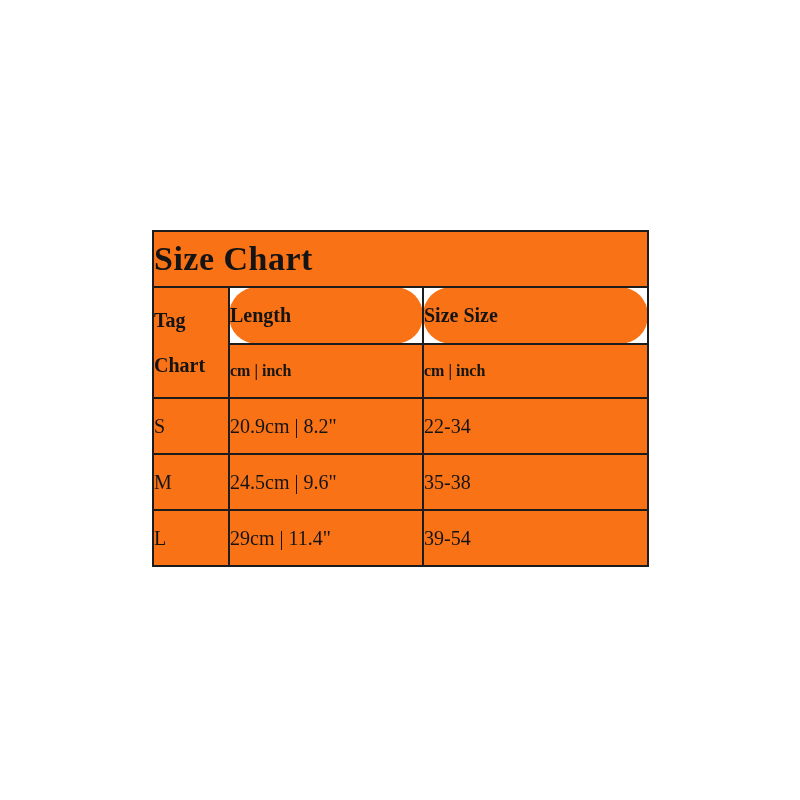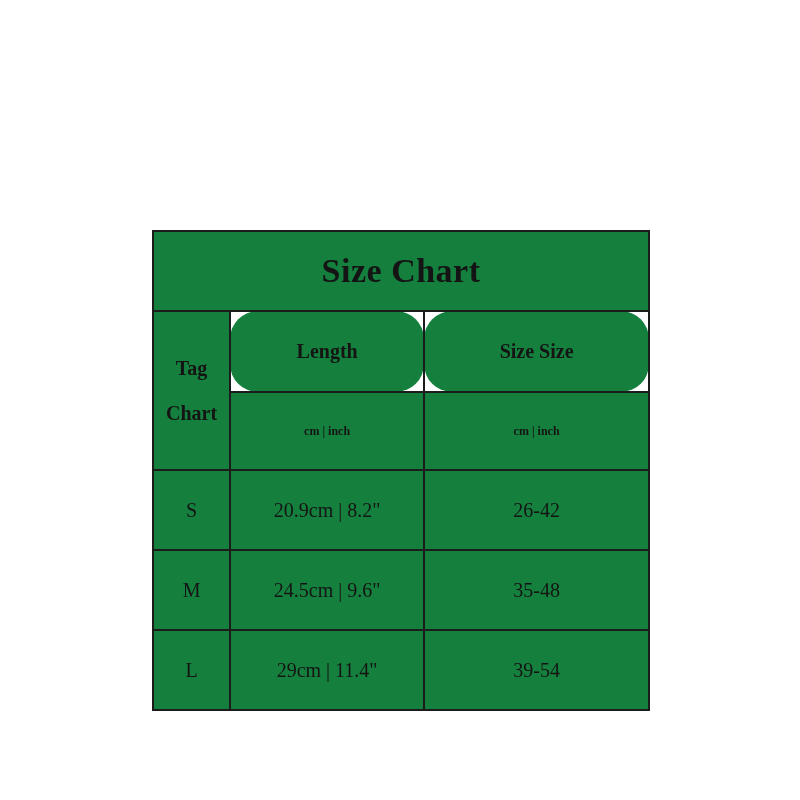--- a/index.html
+++ b/index.html
@@ -19,39 +19,39 @@
     left: 152px;
   }
   table.size-chart {
     border-collapse: collapse;
     font-family: "Liberation Serif", "DejaVu Serif", serif;
     color: #141414;
     table-layout: fixed;
   }
   table.size-chart td {
     border: 2px solid #1c1c1c;
-    text-align: center;
+    text-align: left;
     vertical-align: middle;
-    background: #15803d;
-    padding: 12px;
+    background: #f97316;
+    padding: 0;
   }
   td.title-cell {
     font-size: 34px;
     font-weight: bold;
     letter-spacing: 0.5px;
     height: 54px;
   }
   td.col-header {
     font-size: 20px;
     font-weight: bold;
     height: 55px;
     border-radius: 28px;
   }
   td.sub-header {
-    font-size: 12px;
+    font-size: 16px;
     font-weight: bold;
     height: 52px;
   }
   td.rowspan-header {
     font-size: 20px;
     font-weight: bold;
     margin-top: 34px;
   }
   td.rowspan-header .line {
     line-height: 45px;
@@ -87,27 +87,27 @@
       </tr>
 
       <tr>
         <td class="sub-header">cm | inch</td>
         <td class="sub-header">cm | inch</td>
       </tr>
 
       <tr>
         <td class="data-cell">S</td>
         <td class="data-cell">20.9cm | 8.2"</td>
-        <td class="data-cell">26-42</td>
+        <td class="data-cell">22-34</td>
       </tr>
 
       <tr>
         <td class="data-cell">M</td>
         <td class="data-cell">24.5cm | 9.6"</td>
-        <td class="data-cell">35-48</td>
+        <td class="data-cell">35-38</td>
       </tr>
 
       <tr>
         <td class="data-cell">L</td>
         <td class="data-cell">29cm | 11.4"</td>
         <td class="data-cell">39-54</td>
       </tr>
     </tbody>
   </table>
 </div>

